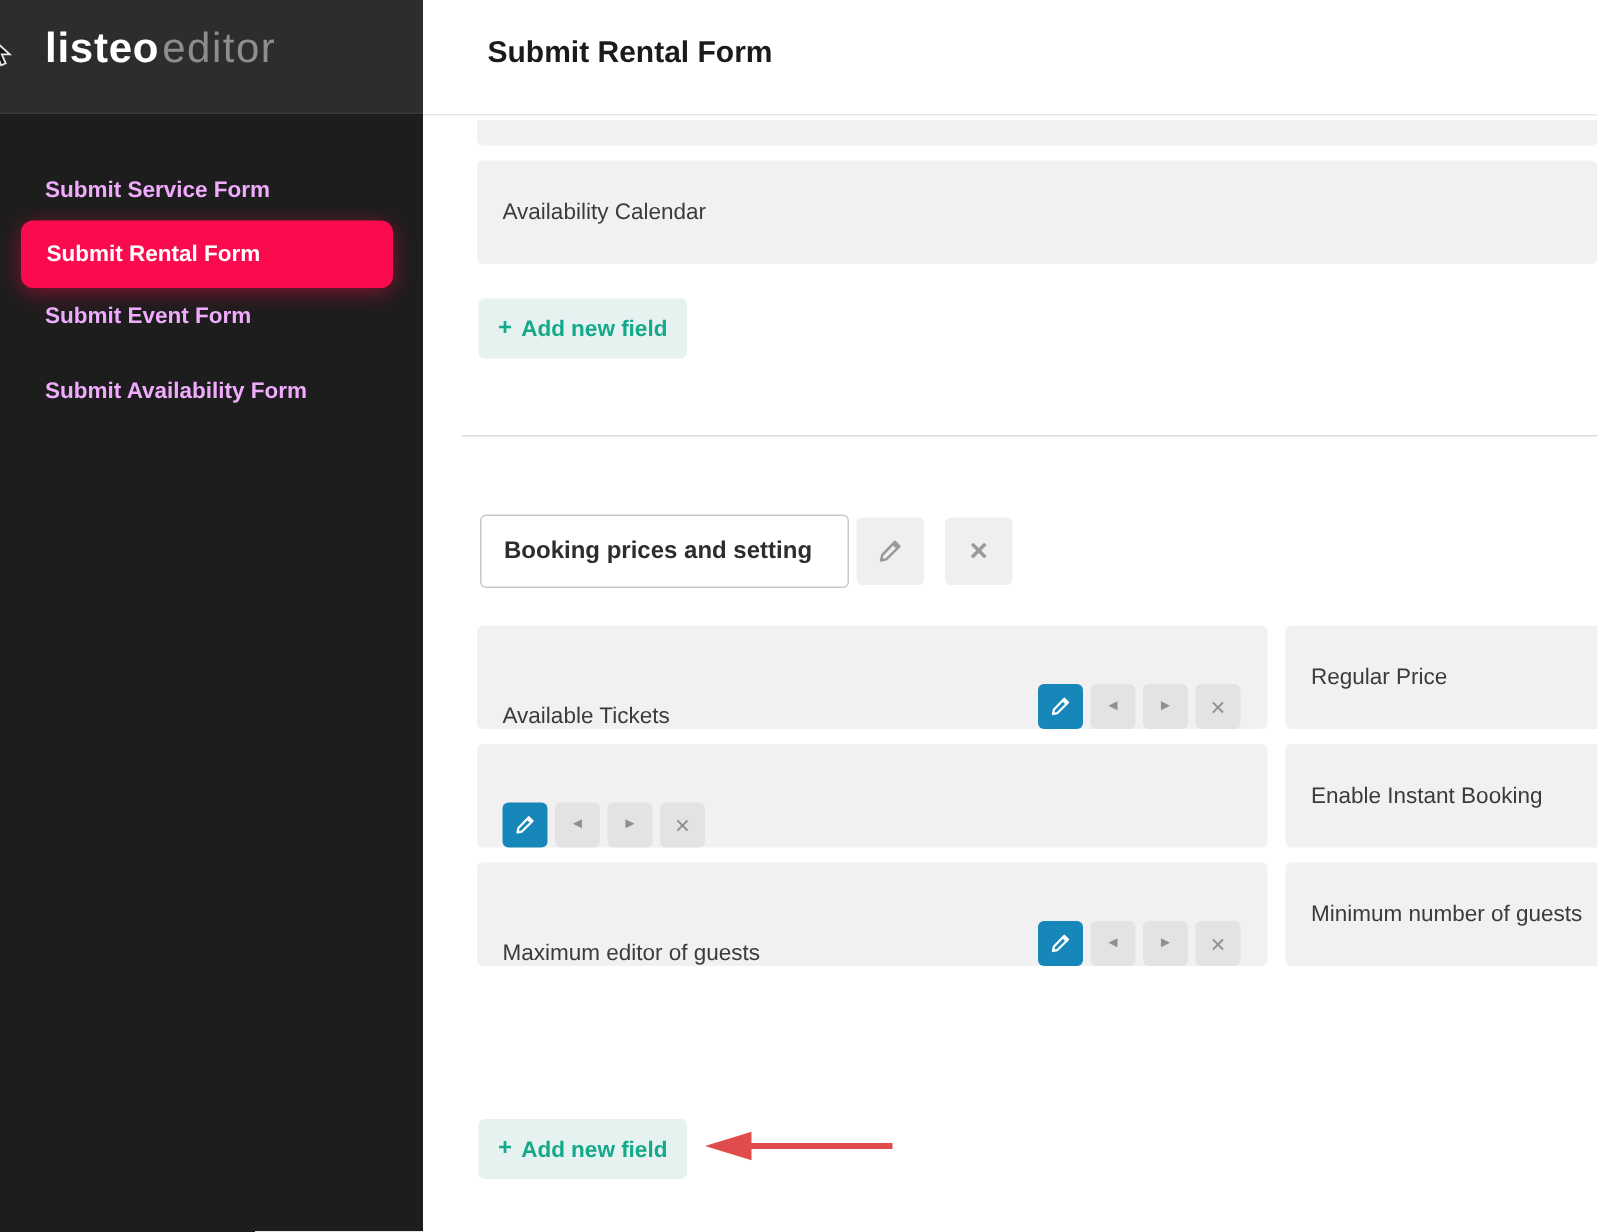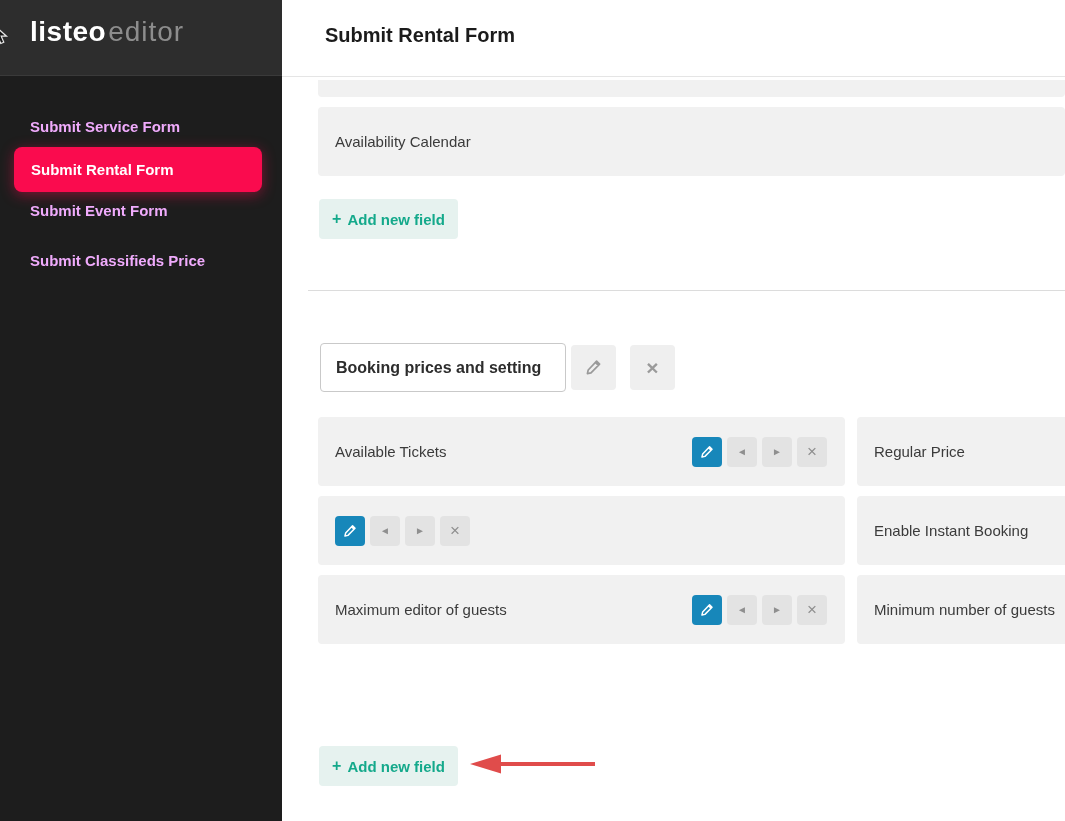--- a/index.html
+++ b/index.html
@@ -63,21 +63,21 @@
 
   .field-row {
     position:absolute; background:#f1f1f1; border-radius:4px;
     height:69px; display:flex; align-items:center;
     padding:0 18px 0 17px;
   }
   .row-label { flex:1; font-size:15px; color:#3b3b3b; white-space:nowrap; }
 
   .row-availability { left:318px; top:107px; width:747px; }
 
-  .left-row  { left:318px; width:527px; }
+  .left-row  { left:318px; width:527px;align-items:flex-end; }
   .right-row { left:857px; width:240px; }
   .row-y0 { top:417px; }
   .row-y1 { top:496px; }
   .row-y2 { top:575px; }
 
   .actions { display:flex; gap:5px; }
   .action-btn {
     width:30px; height:30px; border:none; border-radius:4px;
     background:#e3e3e3; color:#8f8f8f; cursor:pointer;
     display:flex; align-items:center; justify-content:center;
@@ -129,21 +129,21 @@
   <aside class="sidebar">
     <div class="sidebar-header">
       <div class="logo">
         <span class="logo-primary">listeo</span><span class="logo-secondary">editor</span>
       </div>
     </div>
 
     <div class="nav-item pos-0">Submit Service Form</div>
     <div class="nav-item-active">Submit Rental Form</div>
     <div class="nav-item pos-2">Submit Event Form</div>
-    <div class="nav-item pos-3">Submit Classifieds Price</div>
+    <div class="nav-item pos-3">Submit Availability Form</div>
   </aside>
 
   <svg class="cursor-icon" width="16" height="22" viewBox="0 0 16 22">
     <path d="M1,1 L1,17 L5.2,13.2 L7.8,19.5 L10.8,18.2 L8.2,12.2 L13.5,12.2 Z" fill="#161616" stroke="#e8e8e8" stroke-width="1.2"></path>
   </svg>
 
   <header class="main-header">
     <h1 class="page-title">Submit Rental Form</h1>
   </header>
 

